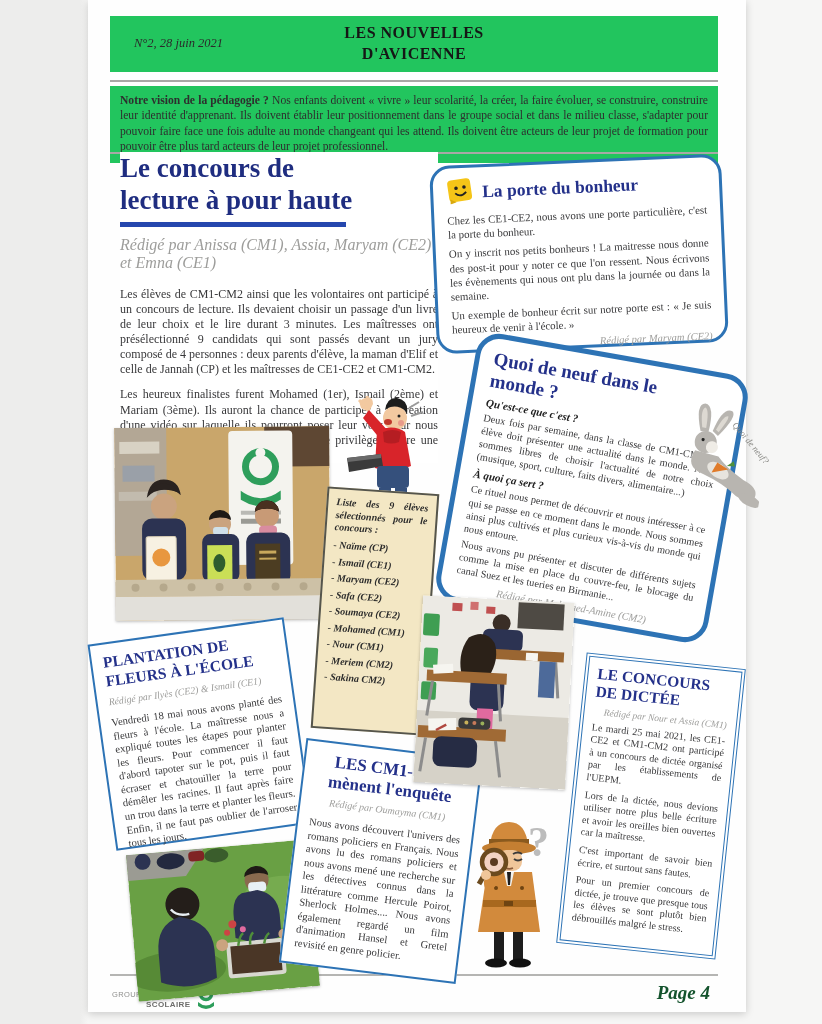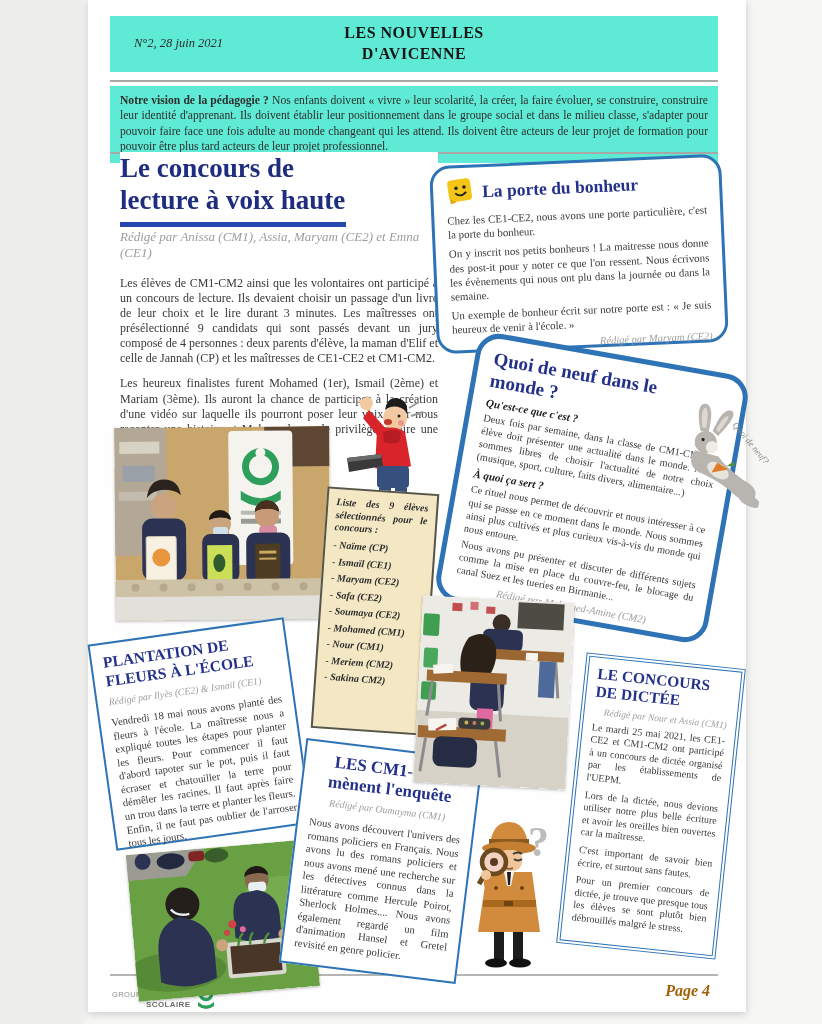--- a/index.html
+++ b/index.html
@@ -1,19 +1,19 @@
 <!DOCTYPE html>
 <html><head>
 <meta charset="utf-8">
 <style>
   html,body{margin:0;padding:0;}
   body{width:822px;height:1024px;background:#f0f0ef;font-family:"Liberation Serif","DejaVu Serif",serif;}
   .canvas{position:relative;width:822px;height:1024px;overflow:hidden;background:linear-gradient(90deg,#ededec 0 80px,#f6f6f5 88px);}
   .sheet{position:absolute;left:88px;top:0;width:658px;height:1012px;background:#fefefe;box-shadow:0 2px 8px rgba(0,0,0,.18);}
-  .graybox{background:#5eead4;}
+  .graybox{background:#22c55e;}
   .rule{position:absolute;left:22px;width:608px;height:2px;background:#a8a8a6;}
   .hdr{position:absolute;left:22px;top:16px;width:608px;height:56px;display:flex;align-items:center;}
   .issue{position:absolute;left:24px;top:20px;font-style:italic;font-size:12.5px;color:#2b2b2b;}
   .masthead{width:100%;text-align:center;font-weight:bold;font-size:16px;letter-spacing:.5px;color:#161616;line-height:1.3;}
   .intro{position:absolute;left:22px;top:86px;width:588px;padding:7px 10px 9px;font-size:11.6px;line-height:1.32;text-align:justify;color:#2e2e2e;}
   .navy{color:#24318a;}
   .byline{font-style:italic;color:#9d9d9b;}
   .box{position:absolute;background:#fff;box-sizing:border-box;}
   .jp{text-align:justify;color:#38383a;}
   .art-title{font-weight:bold;font-size:27px;line-height:1.2;color:#1f2d80;}
@@ -29,21 +29,21 @@
   .plantation{left:13px;top:630px;width:198px;height:208px;border:2.5px solid #2d73b5;transform:rotate(-8deg);padding:9px 11px;z-index:2;}
   .enquete{left:204px;top:748px;width:178px;height:226px;border:2px solid #2d73b5;transform:rotate(7deg);padding:9px 11px;z-index:3;text-align:center;}
   .dictee{left:483px;top:660px;width:160px;height:292px;border:4px double #2d73b5;transform:rotate(6deg);padding:7px 9px;z-index:5;}
   .dictee p{margin:5px 0;font-size:10px;line-height:1.26;}
   .photo{position:absolute;overflow:hidden;box-shadow:0 1px 3px rgba(0,0,0,.25);}
   .cartoon{position:absolute;}
   .caption-rot{position:absolute;font-style:italic;font-size:9px;color:#8a8a86;transform:rotate(40deg);white-space:nowrap;}
   .footer-logo{position:absolute;left:24px;top:986px;display:flex;align-items:center;gap:5px;}
   .fl-txt{font-family:"Liberation Sans",sans-serif;font-size:7.5px;color:#8f8f8d;text-align:right;line-height:1.25;letter-spacing:.4px;}
   .fl-txt b{color:#6e6e6c;font-size:8px;}
-  .pagenum{position:absolute;right:36px;top:982px;font-style:italic;font-weight:bold;font-size:16px;color:#a16207;}
+  .pagenum{position:absolute;right:36px;top:982px;font-style:italic;font-weight:bold;font-size:19px;color:#14532d;}
 </style>
 </head>
 <body>
 
 <div class="canvas">
   <div class="sheet">
 
     <div class="hdr graybox">
       <span class="issue">N°2, 28 juin 2021</span>
       <div class="masthead">
@@ -52,24 +52,24 @@
       </div>
     </div>
     <div class="rule" style="top:80px;"></div>
 
     <p class="intro graybox" style="margin:0;"><b>Notre vision de la pédagogie ?</b><span> Nos enfants doivent « vivre » leur scolarité, la créer, la faire évoluer, se construire, construire leur identité d'apprenant. Ils doivent établir leur positionnement dans le groupe social et dans le milieu classe, s'adapter pour pouvoir faire face une fois adulte au monde changeant qui les attend. Ils doivent être acteurs de leur projet de formation pour pouvoir être plus tard acteurs de leur projet professionnel.</span></p>
     <div class="rule" style="top:152px;"></div>
 
     <div class="box" style="left:32px;top:152px;width:318px;border:none;">
       <div class="art-title">
         <div>Le concours de</div>
-        <div>lecture à voix haute</div>
+        <div>lecture à pour haute</div>
       </div>
       <div class="art-underline"></div>
-      <div class="byline" style="font-size:13px;margin-top:2px;">Rédigé par Anissa (CM1), Assia, Maryam (CE2) et Emna (CE1)</div>
+      <div class="byline" style="font-size:16px;margin-top:9px;">Rédigé par Anissa (CM1), Assia, Maryam (CE2) et Emna (CE1)</div>
       <p class="jp" style="font-size:12px;line-height:1.26;margin:15px 0 0;">Les élèves de CM1-CM2 ainsi que les volontaires ont participé à un concours de lecture. Ils devaient choisir un passage d'un livre de leur choix et le lire durant 3 minutes. Les maîtresses ont présélectionné 9 candidats qui sont passés devant un jury composé de 4 personnes : deux parents d'élève, la maman d'Elif et celle de Jannah (CP) et les maîtresses de CE1-CE2 et CM1-CM2.</p>
       <p class="jp" style="font-size:12px;line-height:1.26;margin:10px 0 0;">Les heureux finalistes furent Mohamed (1er), Ismail (2ème) et Mariam (3ème). Ils auront la chance de participer à la création d'une vidéo sur laquelle ils pourront poser leur voix pour nous raconter une histoire et Mohamed aura le privilège de lire une histoire à nos CP. Félicitations !</p>
     </div>
 
     <div class="photo" style="left:27px;top:427px;width:215px;height:193px;transform:rotate(-.5deg);z-index:2;">
       <svg width="215" height="193" viewBox="0 0 215 193">
         <rect width="215" height="193" fill="#c9a66b"></rect>
         <rect x="0" y="0" width="52" height="128" fill="#b3a795"></rect>
         <rect x="5" y="14" width="40" height="12" fill="#d8d2c4"></rect>
         <rect x="8" y="38" width="32" height="16" fill="#9aa0a8"></rect>

